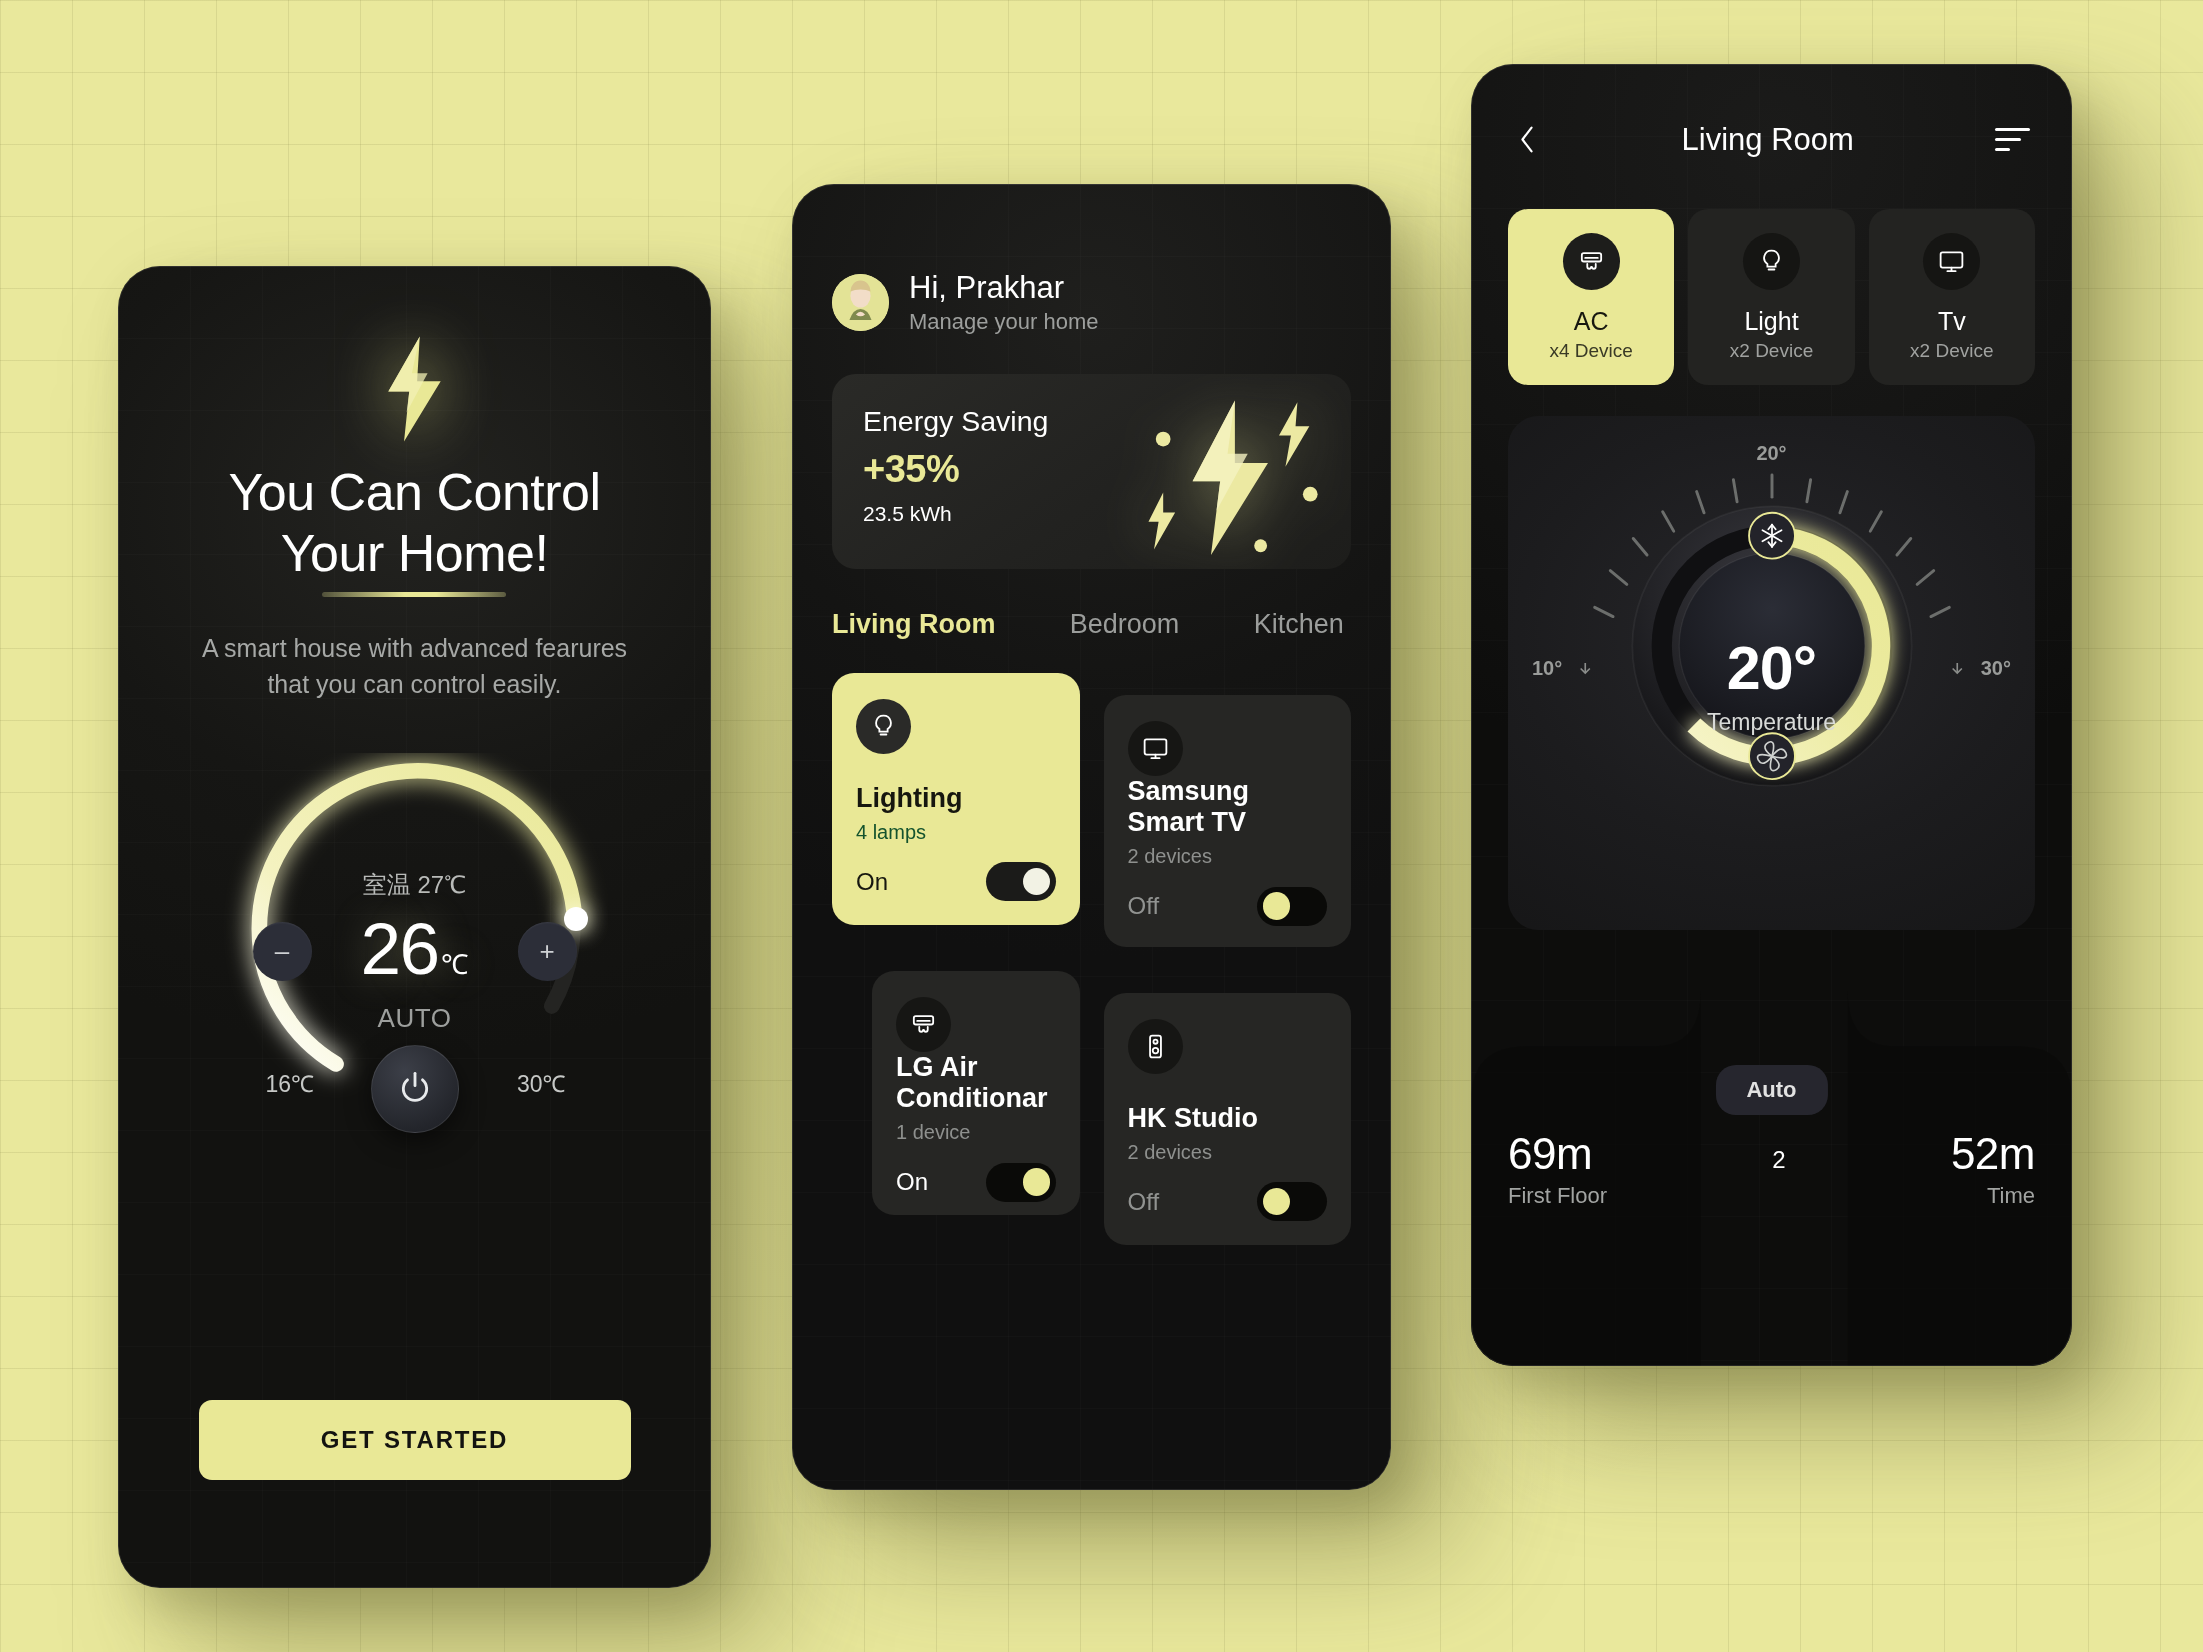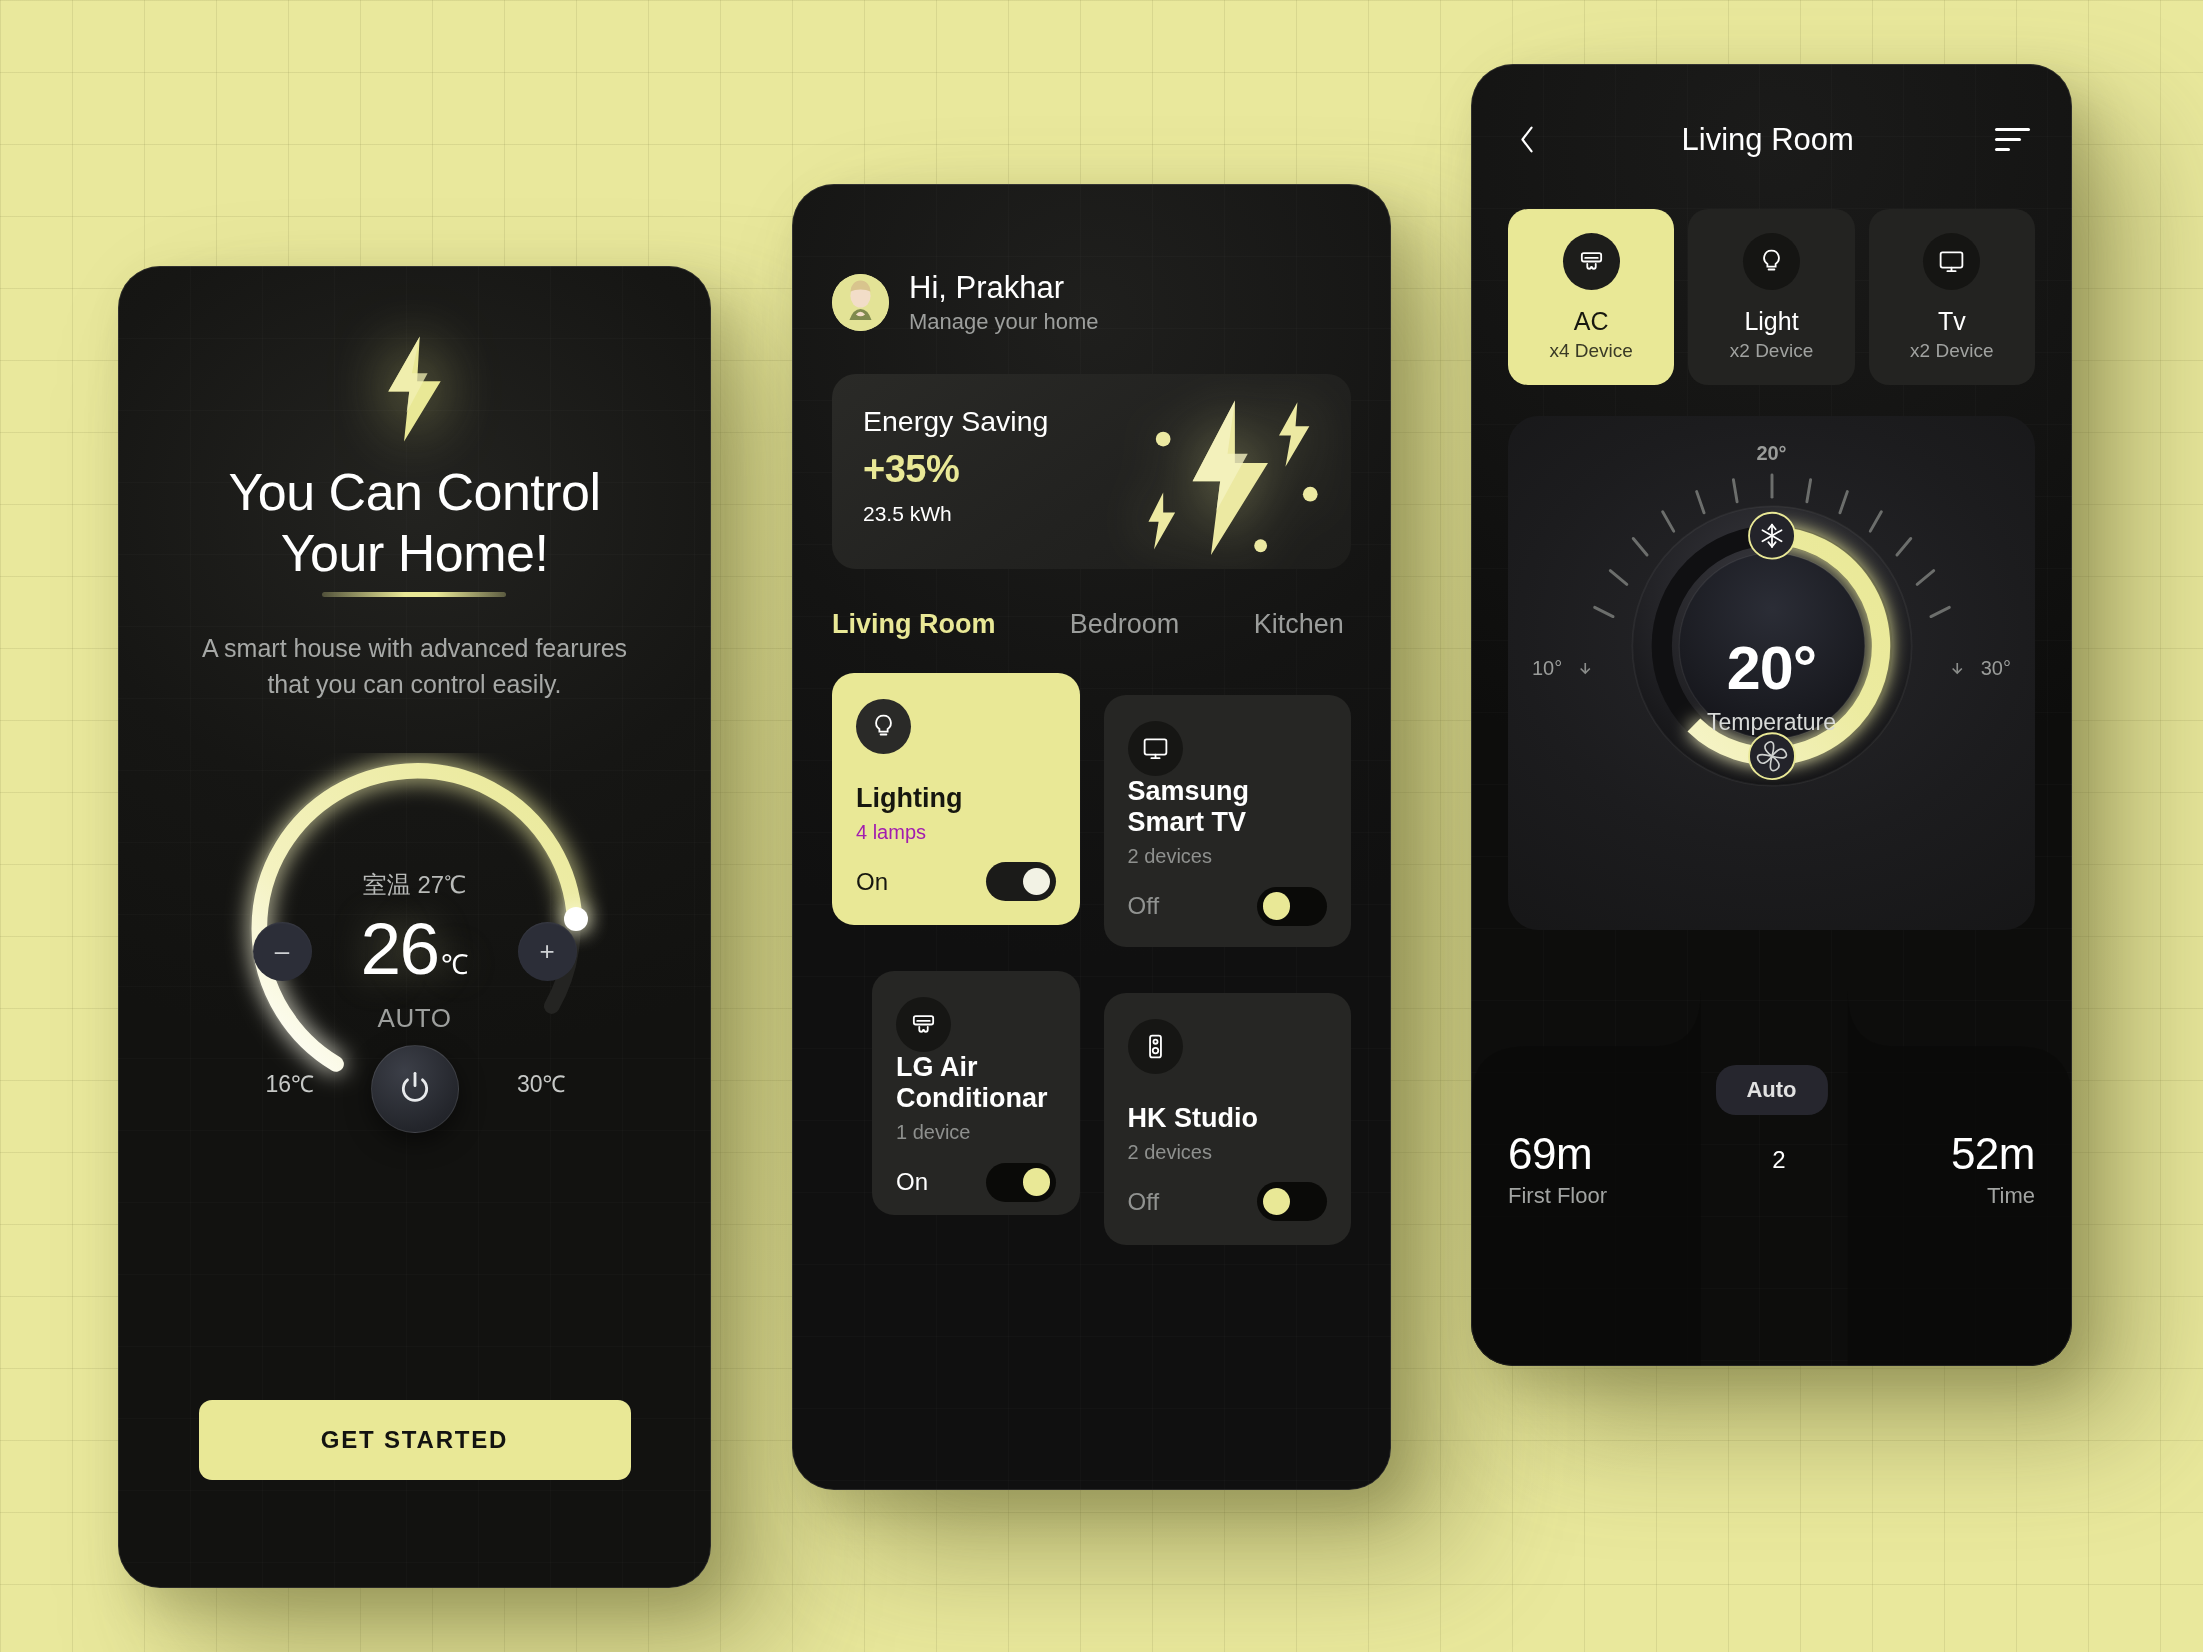--- a/index.html
+++ b/index.html
@@ -272,21 +272,21 @@
     display: flex; align-items: center; justify-content: center;
     flex-shrink: 0;
   }
   .dev-card.accent .dev-icon { background: #2a2a28; }
   .dev-card.dark .dev-icon { background: #161614; }
 
   .dev-name { font-size: 27px; font-weight: 700; margin-top: auto; line-height: 1.14; }
   .dev-card.accent .dev-name { color: #16160f; }
   .dev-card.dark .dev-name { color: #ffffff; }
   .dev-count { font-size: 20px; margin-top: 7.3px; }
-  .dev-card.accent .dev-count { color: #a21caf; }
+  .dev-card.accent .dev-count { color: #14532d; }
   .dev-card.dark .dev-count { color: #8e908e; }
 
   .dev-footer { display: flex; align-items: center; justify-content: space-between; margin-top: 18.4px; }
   .dev-state { font-size: 24px; }
   .dev-card.accent .dev-state { color: #16160f; }
   .dev-card.dark .dev-state.on { color: #ffffff; }
   .dev-card.dark .dev-state.off { color: #919391; }
 
   .toggle {
     width: 70px; height: 39px;
@@ -347,21 +347,21 @@
     position: relative;
     overflow: hidden;
   }
   #thermo-svg { position: absolute; left: 50%; transform: translateX(-50%); top: 26px; }
   #tick-top {
     position: absolute; top: 26px; left: 0; width: 100%; text-align: center;
     font-size: 20px; color: #9a9c9a; font-weight: 700;
   }
   .side-tick {
     position: absolute; top: 241px;
-    font-size: 20px; color: #9a9c9a; font-weight: 400;
+    font-size: 20px; color: #9a9c9a; font-weight: 700;
     display: flex; align-items: center; gap: 15px;
   }
   #tick-left { left: 24px; }
   #tick-right { right: 24px; }
   #thermo-center {
     position: absolute; left: 0; width: 100%;
     top: 217px; text-align: center;
   }
   #thermo-value { font-size: 61px; color: #ffffff; font-weight: 700; letter-spacing: -0.9px; }
   #thermo-label { font-size: 23px; color: #d8dad8; margin-top: 5.5px; font-weight: 400; }

